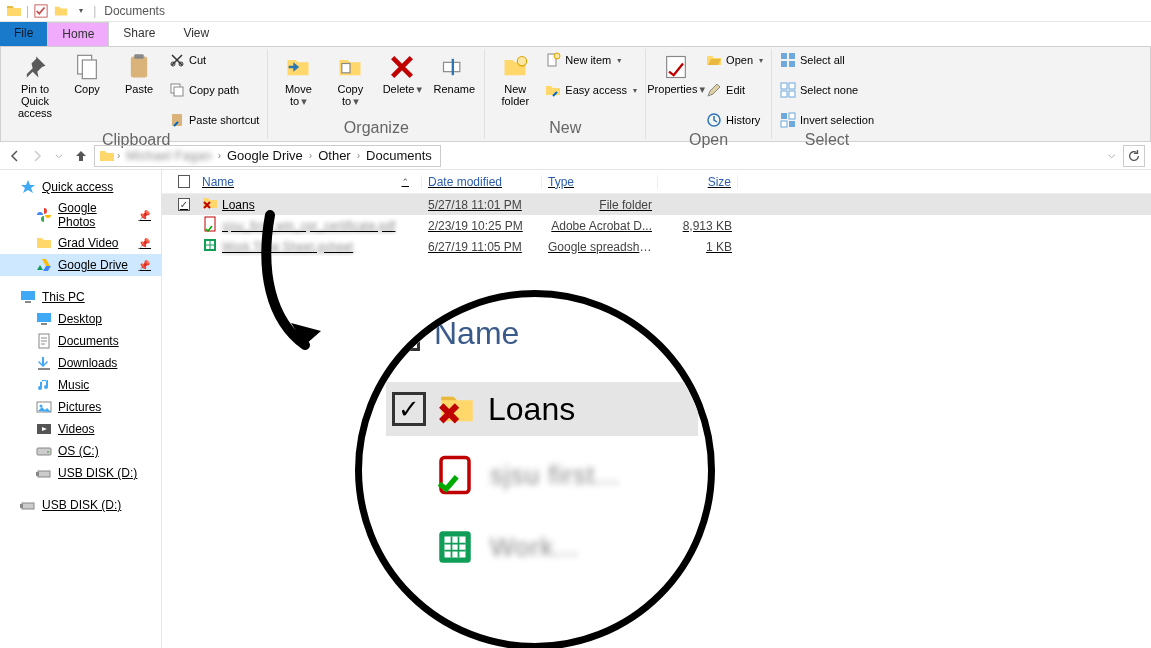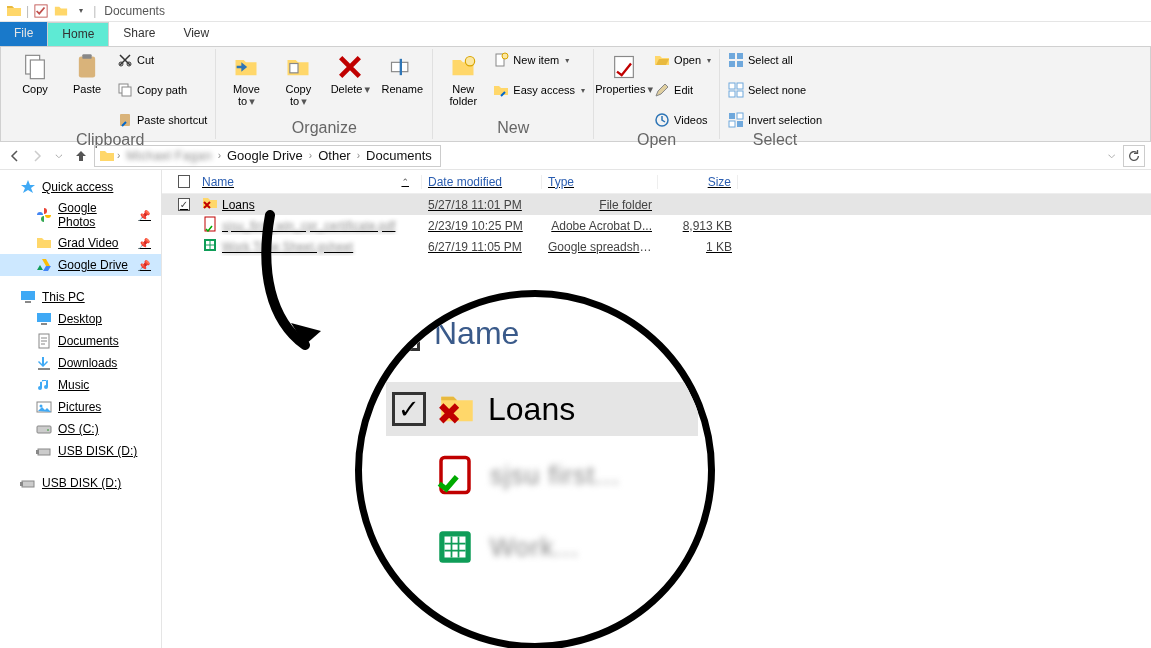--- a/index.html
+++ b/index.html
@@ -7,22 +7,22 @@
 
   
   .titlebar { height: 22px; display: flex; align-items: center; padding: 0 4px; background: #fff; border-bottom: 1px solid #e5e5e5; }
   .titlebar .ticon { width: 16px; height: 16px; margin: 0 2px; display: inline-flex; align-items: center; justify-content: center; }
   .titlebar .sep { color: #bbb; margin: 0 2px; }
   .titlebar .title { margin-left: 6px; color: #555; }
 
   
   .tabs { height: 24px; display: flex; align-items: stretch; background: #fff; }
   .tab { padding: 4px 14px; font-size: 12px; color: #333; cursor: default; }
-  .tab.file { background: #1979ca; color: #e5e5e5; }
-  .tab.active { background: #5eead4; border: 1px solid #d0d0d0; border-bottom: none; }
+  .tab.file { background: #1979ca; color: #0f172a; }
+  .tab.active { background: #f0abfc; border: 1px solid #d0d0d0; border-bottom: none; }
 
   
   .ribbon { height: 96px; background: #f3f3f3; border: 1px solid #d0d0d0; display: flex; padding: 2px 4px; }
   .group { display: flex; flex-direction: column; justify-content: space-between; padding: 2px 6px; border-right: 1px solid #e0e0e0; }
   .group:last-child { border-right: none; }
   .group-items { display: flex; align-items: flex-start; gap: 4px; }
   .group-label { text-align: center; font-size: 16px; color: #666; padding-top: 2px; }
   .bigbtn { display: flex; flex-direction: column; align-items: center; justify-content: flex-start; width: 48px; padding: 2px; gap: 2px; }
   .bigbtn .ic { width: 28px; height: 28px; }
   .bigbtn span { font-size: 11px; text-align: center; line-height: 12px; }
@@ -122,20 +122,26 @@
   <div class="tab">Share</div>
   <div class="tab">View</div>
 </div>
 
 <div class="ribbon">
 
   <div class="group">
     <div class="group-items">
       <div class="bigbtn">
         <svg class="ic" viewBox="0 0 24 24">
+            <path fill="#5a5a5a" d="M13 3l8 8-3 1-4 4 1 5-5-5-5 5 0-3 5-5-1-4 4-4z"></path>
+          </svg>
+        <span>Pin to Quick access</span>
+      </div>
+      <div class="bigbtn">
+        <svg class="ic" viewBox="0 0 24 24">
             <rect x="4" y="2" width="12" height="16" fill="#fff" stroke="#888"></rect>
             <rect x="8" y="6" width="12" height="16" fill="#fff" stroke="#888"></rect>
           </svg>
         <span>Copy</span>
       </div>
       <div class="bigbtn">
         <svg class="ic" viewBox="0 0 24 24">
             <rect x="5" y="3" width="14" height="18" rx="2" fill="#d9b37a"></rect>
             <rect x="8" y="1" width="8" height="4" rx="1" fill="#888"></rect>
           </svg>
@@ -255,21 +261,21 @@
           <svg class="ic" viewBox="0 0 16 16">
               <path d="M2 14l2-5 7-7 3 3-7 7z" fill="#e0cfa0" stroke="#888"></path>
             </svg>
           <span>Edit</span>
         </div>
         <div class="smbtn">
           <svg class="ic" viewBox="0 0 16 16">
               <circle cx="8" cy="8" r="6" fill="none" stroke="#2e75b6" stroke-width="1.5"></circle>
               <path d="M8 4v4l3 2" stroke="#2e75b6" stroke-width="1.5" fill="none"></path>
             </svg>
-          <span>Videos</span>
+          <span>History</span>
         </div>
       </div>
     </div>
     <div class="group-label">Open</div>
   </div>
 
   <div class="group">
     <div class="group-items">
       <div class="stack">
         <div class="smbtn">
@@ -441,20 +447,29 @@
         </div>
         <div class="side-item l2">
           <span class="sic">
             <svg viewBox="0 0 16 16" width="16" height="16">
               <rect x="1" y="3" width="14" height="10" fill="#fff" stroke="#888"></rect>
               <circle cx="5" cy="7" r="1.5" fill="#3fa9f5"></circle>
               <path d="M2 12l4-4 3 3 2-2 4 4z" fill="#3fa9f5"></path>
             </svg>
           </span>
           <span>Pictures</span>
+        </div>
+        <div class="side-item l2">
+          <span class="sic">
+            <svg viewBox="0 0 16 16" width="16" height="16">
+              <rect x="1" y="3" width="14" height="10" fill="#555"></rect>
+              <path d="M6 6l5 2-5 2z" fill="#fff"></path>
+            </svg>
+          </span>
+          <span>Videos</span>
         </div>
         <div class="side-item l2">
           <span class="sic">
             <svg viewBox="0 0 16 16" width="16" height="16">
               <rect x="1" y="5" width="14" height="7" rx="1" fill="#ccc" stroke="#888"></rect>
               <circle cx="12" cy="9" r="1" fill="#6a6"></circle>
             </svg>
           </span>
           <span>OS (C:)</span>
         </div>

